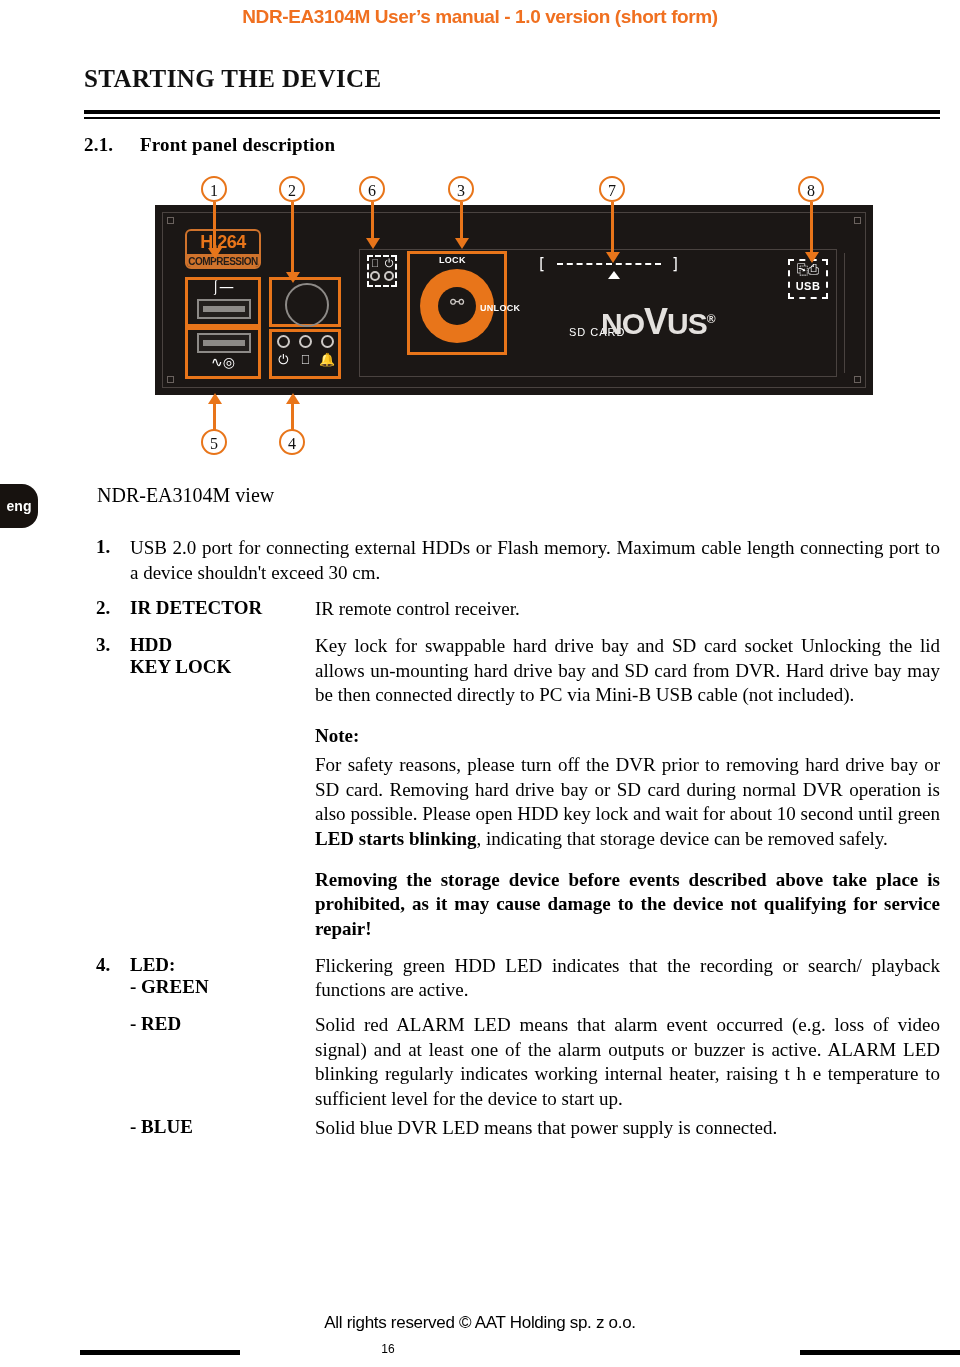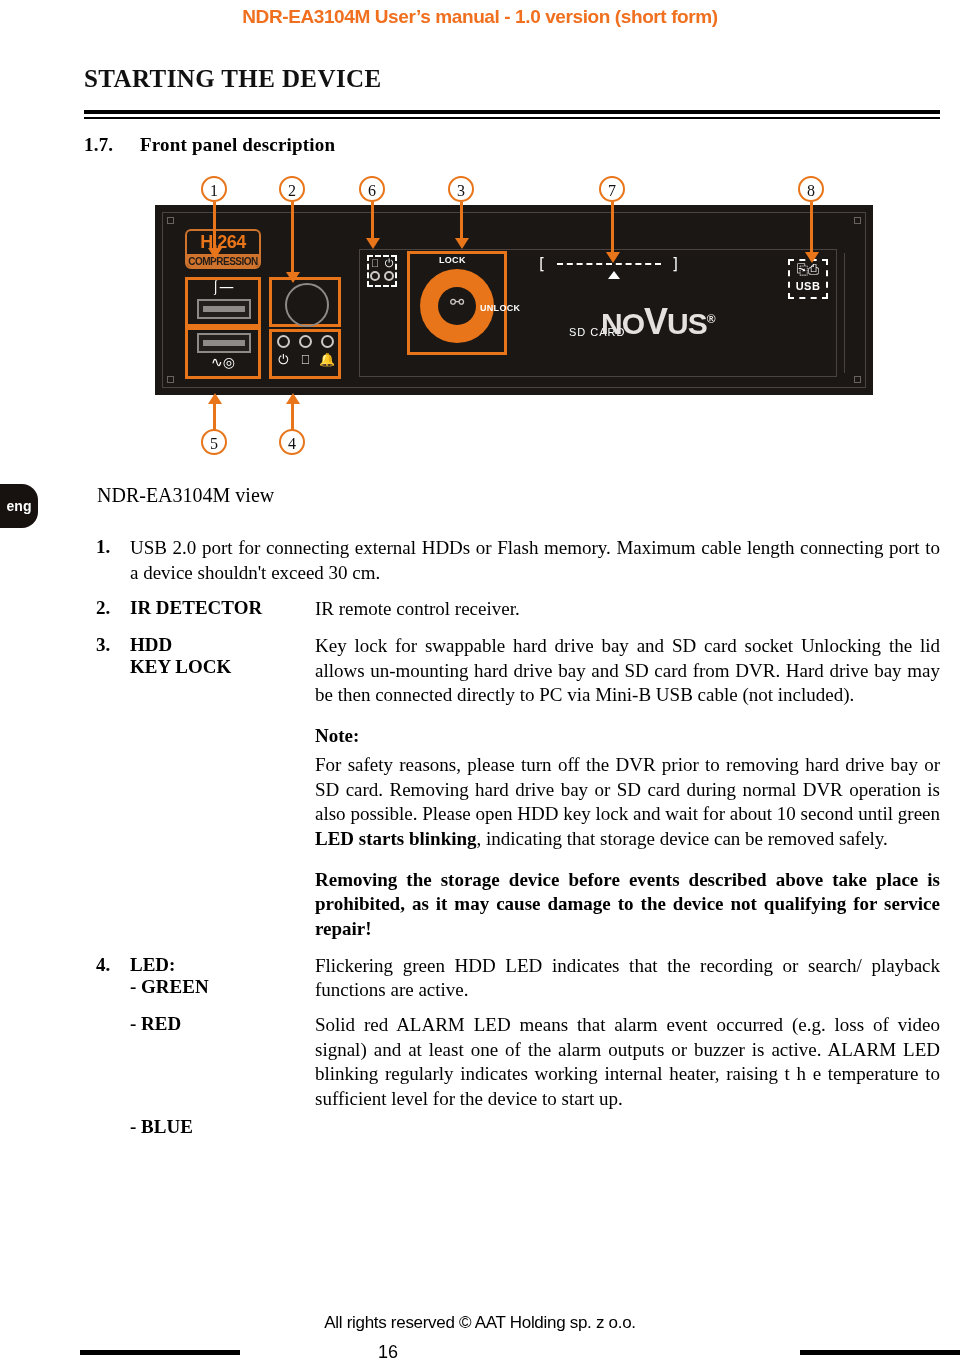--- a/index.html
+++ b/index.html
@@ -352,34 +352,34 @@
     font-family: "Liberation Sans", sans-serif;
     font-size: 17px;
     letter-spacing: -0.3px;
   }
   .page-num {
     position: absolute;
     left: 0; top: 1342px;
     width: 776px;
     text-align: center;
     font-family: "Liberation Sans", sans-serif;
-    font-size: 18px;
+    font-size: 12px;
   }
 </style>
 </head>
 <body>
 
 <div class="running-head">NDR-EA3104M User’s manual - 1.0 version (short form)</div>
 
 <div class="section-title">STARTING THE DEVICE</div>
 <div class="rule-thick"></div>
 <div class="rule-thin"></div>
 
 <div class="subsection">
-  <span class="num">1.7.</span><span>Front panel description</span>
+  <span class="num">2.1.</span><span>Front panel description</span>
 </div>
 
 <div class="callout" style="left:201px;top:176px;">1</div>
 <div class="leader" style="left:213px;top:202px;height:48px;"></div>
 <div class="arrow-down" style="left:208px;top:248px;"></div>
 
 <div class="callout" style="left:279px;top:176px;">2</div>
 <div class="leader" style="left:291px;top:202px;height:72px;"></div>
 <div class="arrow-down" style="left:286px;top:272px;"></div>
 
@@ -521,20 +521,23 @@
     <div class="col-num"></div>
     <div class="col-label">- RED</div>
     <div class="col-body">
       <p>Solid red ALARM LED means that alarm event occurred (e.g. loss of video signal) and at least one of  the alarm outputs or buzzer is active. ALARM LED blinking regularly indicates working internal heater, raising t  h  e temperature to sufficient level for the device to start up.</p>
     </div>
   </div>
 
   <div class="row">
     <div class="col-num"></div>
     <div class="col-label">- BLUE</div>
+    <div class="col-body">
+      <p>Solid blue DVR LED means that power supply is connected.</p>
+    </div>
   </div>
 
 </div>
 
 <div class="foot-rule-left"></div>
 <div class="foot-rule-right"></div>
 <div class="footer-text">All rights reserved © AAT Holding sp. z o.o.</div>
 <div class="page-num">16</div>
 
 </body></html>

